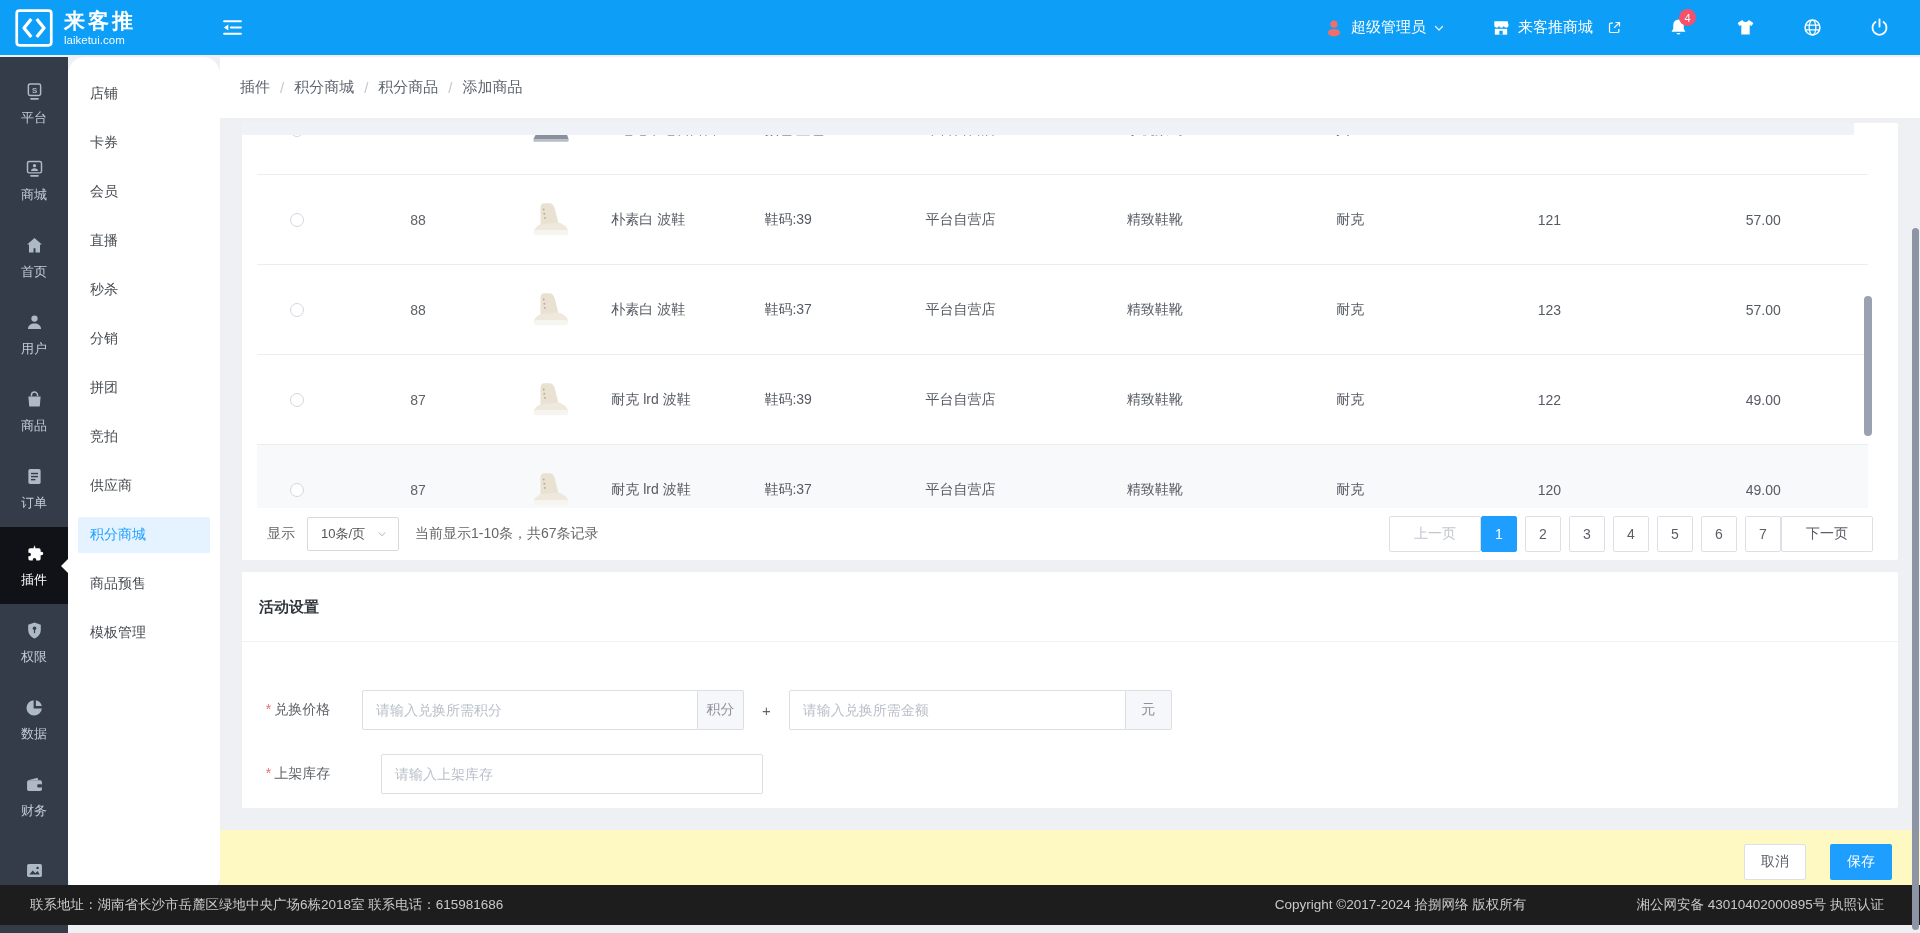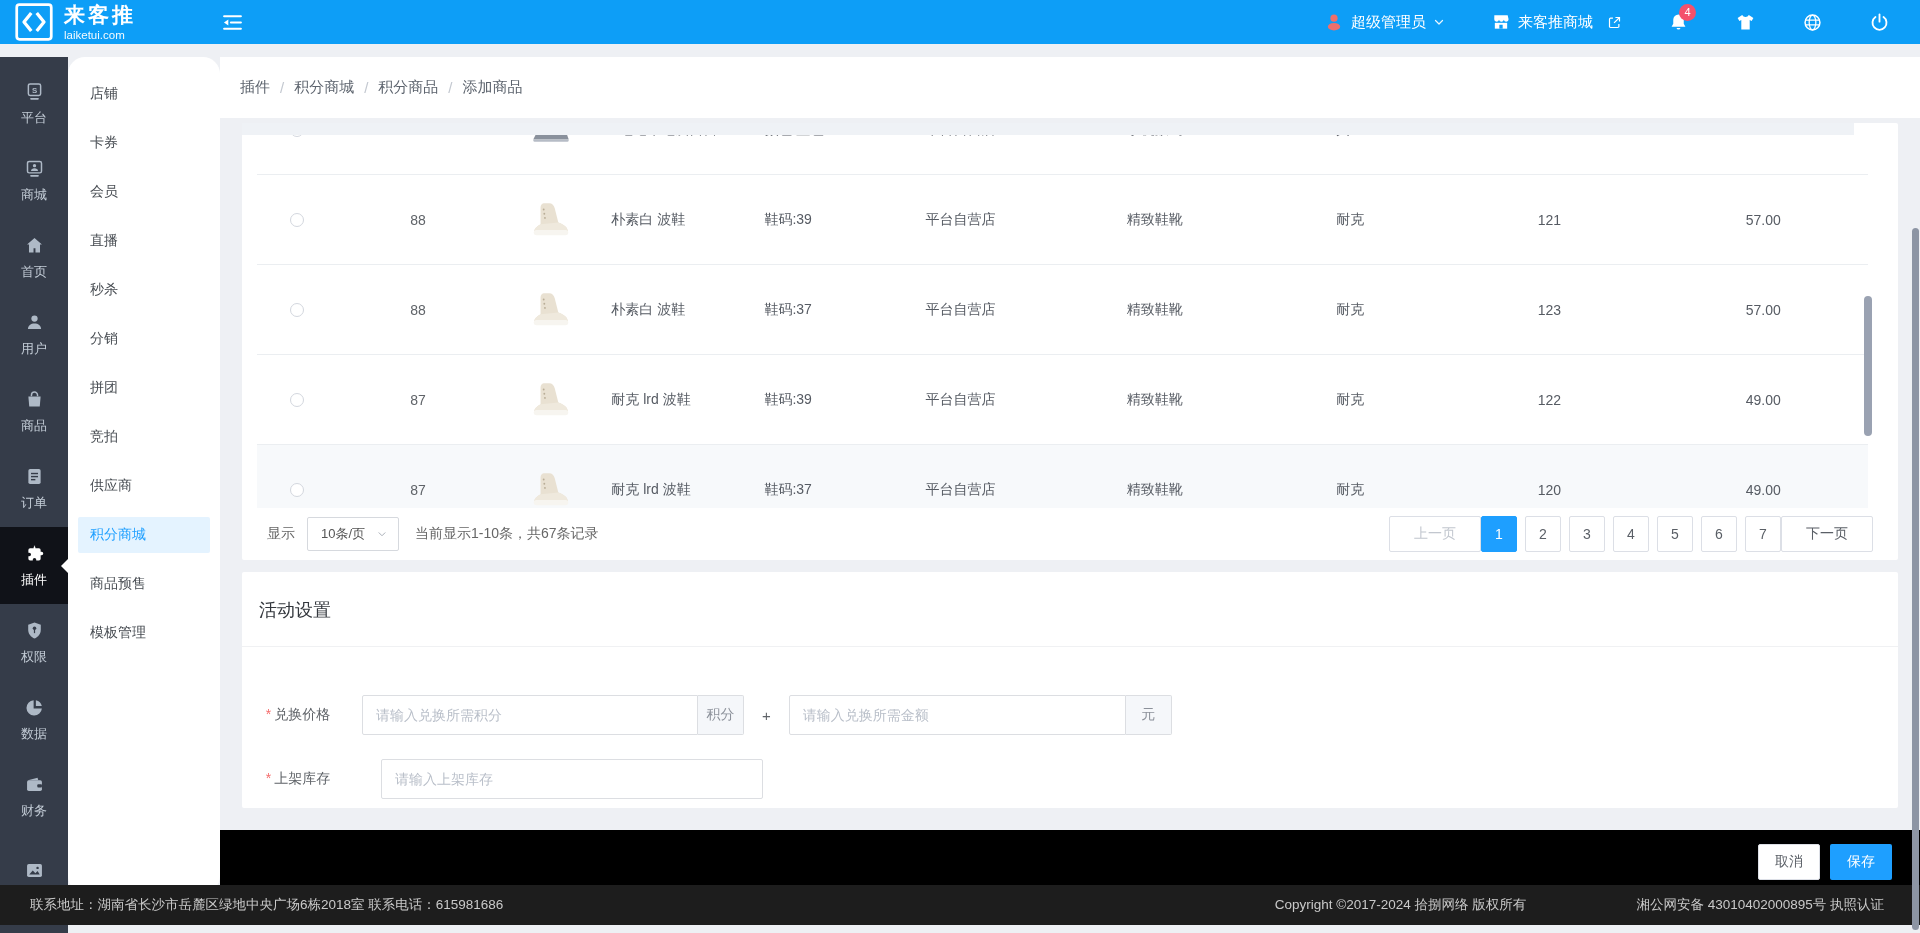--- a/index.html
+++ b/index.html
@@ -2,21 +2,21 @@
 <html><head>
 <meta charset="utf-8">
 <style>
   * { box-sizing: border-box; margin: 0; padding: 0; }
   html,body { width:1920px; height:933px; }
   body { font-family:"Liberation Sans","DejaVu Sans",sans-serif; }
   .app { position:relative; width:1920px; height:933px; background:#eef0f4; overflow:hidden; }
   .icon svg { display:block; width:100%; height:100%; }
 
   
-  .topbar { position:absolute; top:0; left:0; right:0; height:44px; background:#0d9ef7; display:flex; align-items:center; color:#fff; z-index:30; }
+  .topbar { position:absolute; top:0; left:0; right:0; height:55px; background:#0d9ef7; display:flex; align-items:center; color:#fff; z-index:30; }
   .logo-area { display:flex; align-items:center; gap:10px; padding-left:14px; width:204px; cursor:pointer; }
   .logo-mark { width:40px; height:40px; }
   .brand-cn { font-size:21px; font-weight:600; letter-spacing:3px; line-height:1.1; }
   .brand-en { font-size:11.5px; opacity:.95; margin-top:2px; }
   .collapse { width:25px; height:25px; color:#fff; margin-left:16px; cursor:pointer; }
   .topbar-right { margin-left:auto; display:flex; align-items:center; padding-right:30px; }
   .tb-group { display:flex; align-items:center; margin-left:46px; cursor:pointer; font-size:15px; }
   .avatar-ic { width:20px; height:20px; color:#ef6f6c; }
   .tb-group .txt { margin:0 7px; }
   .chev { width:12px; height:12px; color:#eaf6ff; }
@@ -66,37 +66,37 @@
   .select-box { width:92px; height:34px; border:1px solid #d6d9de; border-radius:2px; display:flex; align-items:center; justify-content:space-between; padding:0 10px 0 13px; margin:0 12px; color:#555; font-size:13px; background:#fff; cursor:pointer; }
   .select-caret { width:12px; height:12px; color:#aab0b9; }
   .summary { margin-left:4px; }
   .page-btns { margin-left:auto; display:flex; align-items:center; }
   .pbtn { height:36px; min-width:36px; border:1px solid #dcdfe6; border-radius:2px; background:#fff; display:flex; align-items:center; justify-content:center; font-size:14px; color:#5a5f66; padding:0 10px; cursor:pointer; }
   .pbtn.wide { min-width:92px; }
   .pbtn.disabled { color:#c2c7cf; }
   .pbtn.active { background:#1e9fff; border-color:#1e9fff; color:#fff; }
 
   .activity-card { margin-top:12px; height:236px; }
-  .act-title { padding:26px 0 0 17px; font-size:18px; color:#33373d; font-weight:400; }
+  .act-title { padding:26px 0 0 17px; font-size:15px; color:#33373d; font-weight:700; }
   .act-divider { margin-top:24px; height:1px; background:#f0f1f3; }
   .form-row { display:flex; align-items:center; margin-top:48px; }
   .form-row + .form-row { margin-top:24px; }
   .f-label { width:112px; text-align:center; font-size:14px; color:#5f6368; margin-right:8px; white-space:nowrap; }
   .star { color:#f56c6c; margin-right:3px; }
   .inp { height:40px; border:1px solid #dcdee2; border-radius:2px 0 0 2px; padding:0 13px; font-size:14px; color:#333; outline:none; background:#fff; }
   .inp::placeholder { color:#b9bfc9; }
   .inp.points { width:336px; }
   .inp.amount { width:337px; }
   .inp.stock { width:382px; border-radius:2px;margin-left:19px; }
   .addon { height:40px; width:46px; border:1px solid #dcdee2; border-left:none; background:#f5f7fa; color:#8c919a; display:flex; align-items:center; justify-content:center; font-size:14px; border-radius:0 2px 2px 0; }
   .plus { margin:0 18px; color:#5f6368; font-size:15px; }
 
-  .action-bar { position:absolute; left:0; right:0; bottom:0; height:63px; background:#000000; display:flex; align-items:center; justify-content:flex-end; gap:10px; padding-right:28px; }
+  .action-bar { position:absolute; left:0; right:0; bottom:0; height:63px; background:#fef9c3; display:flex; align-items:center; justify-content:flex-end; gap:10px; padding-right:28px; }
   .btn-cancel { height:36px; padding:0 16px; border:1px solid #dcdfe6; border-radius:2px; background:#fff; color:#5a5f66; font-size:14px; cursor:pointer; }
-  .btn-save { height:36px; padding:0 17px; border:none; border-radius:2px; background:#1e9fff; color:#fff; font-size:14px; cursor:pointer; }
+  .btn-save { height:36px; padding:0 17px; border:none; border-radius:2px; background:#1e9fff; color:#fff; font-size:14px; cursor:pointer;margin-left:14px; }
 
   .footer { position:absolute; left:0; right:0; bottom:8px; height:40px; background:#1d1d1d; color:#c9c9c9; display:flex; align-items:center; font-size:13.5px; z-index:40; padding:0 36px 0 30px; }
   .footer-right { margin-left:auto; display:flex; gap:110px; }
 
   .page-scrollbar { position:absolute; right:1px; top:228px; width:7px; height:702px; border-radius:4px; background:#8d95a4; z-index:50; cursor:pointer; }
 </style>
 </head>
 <body>
 
 <div class="app">

